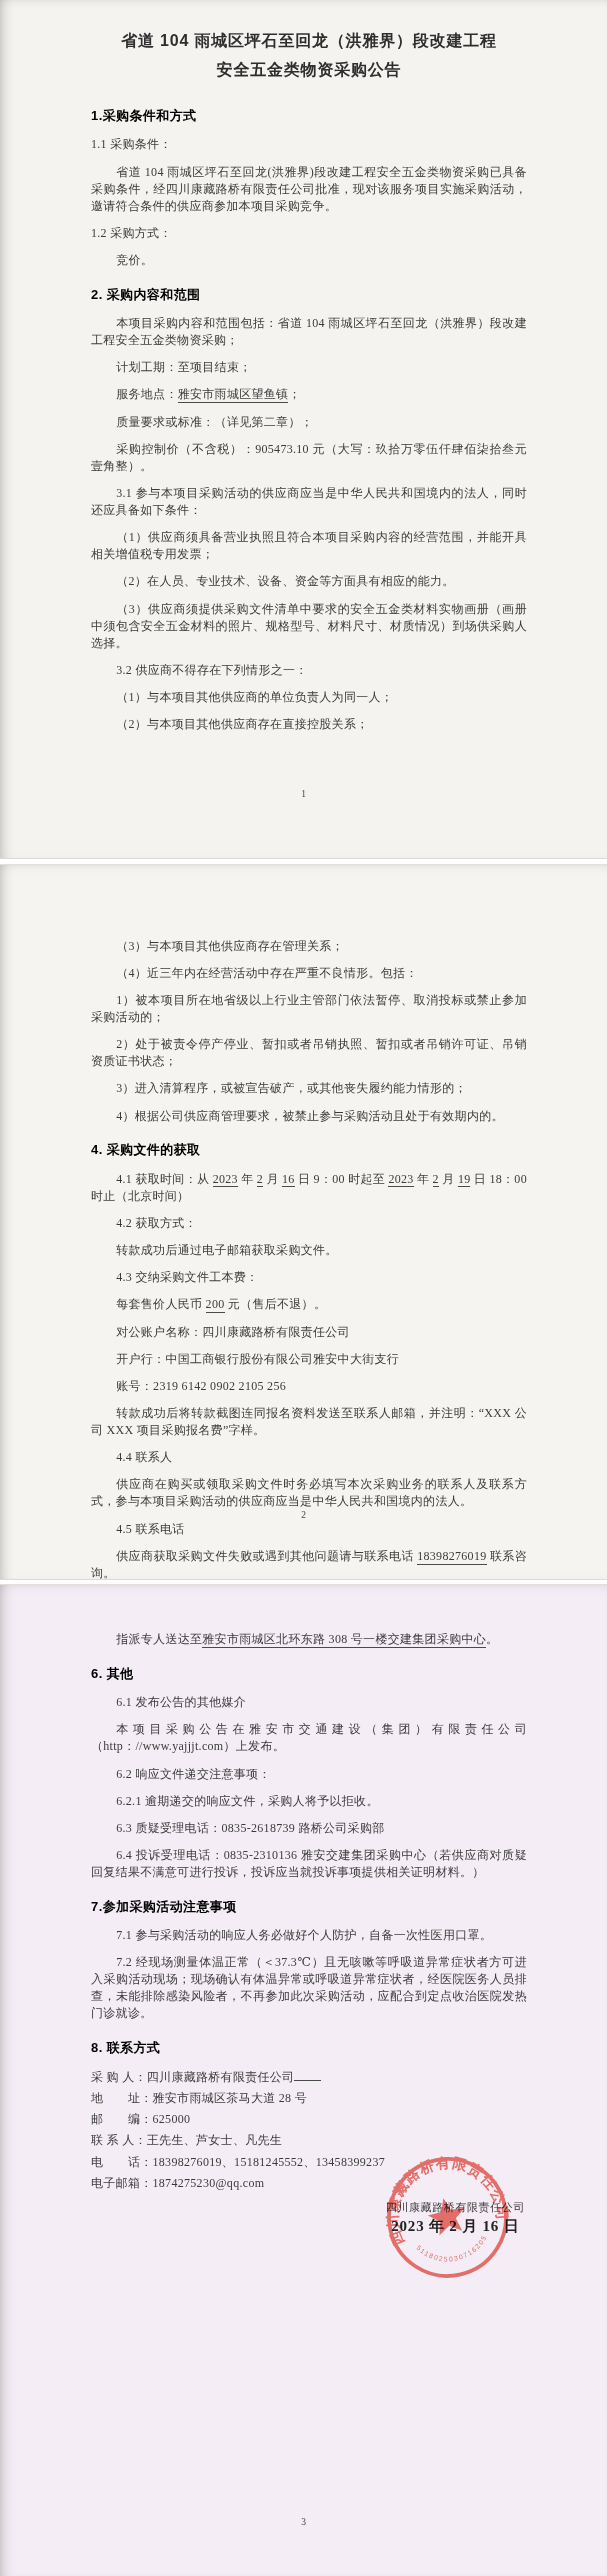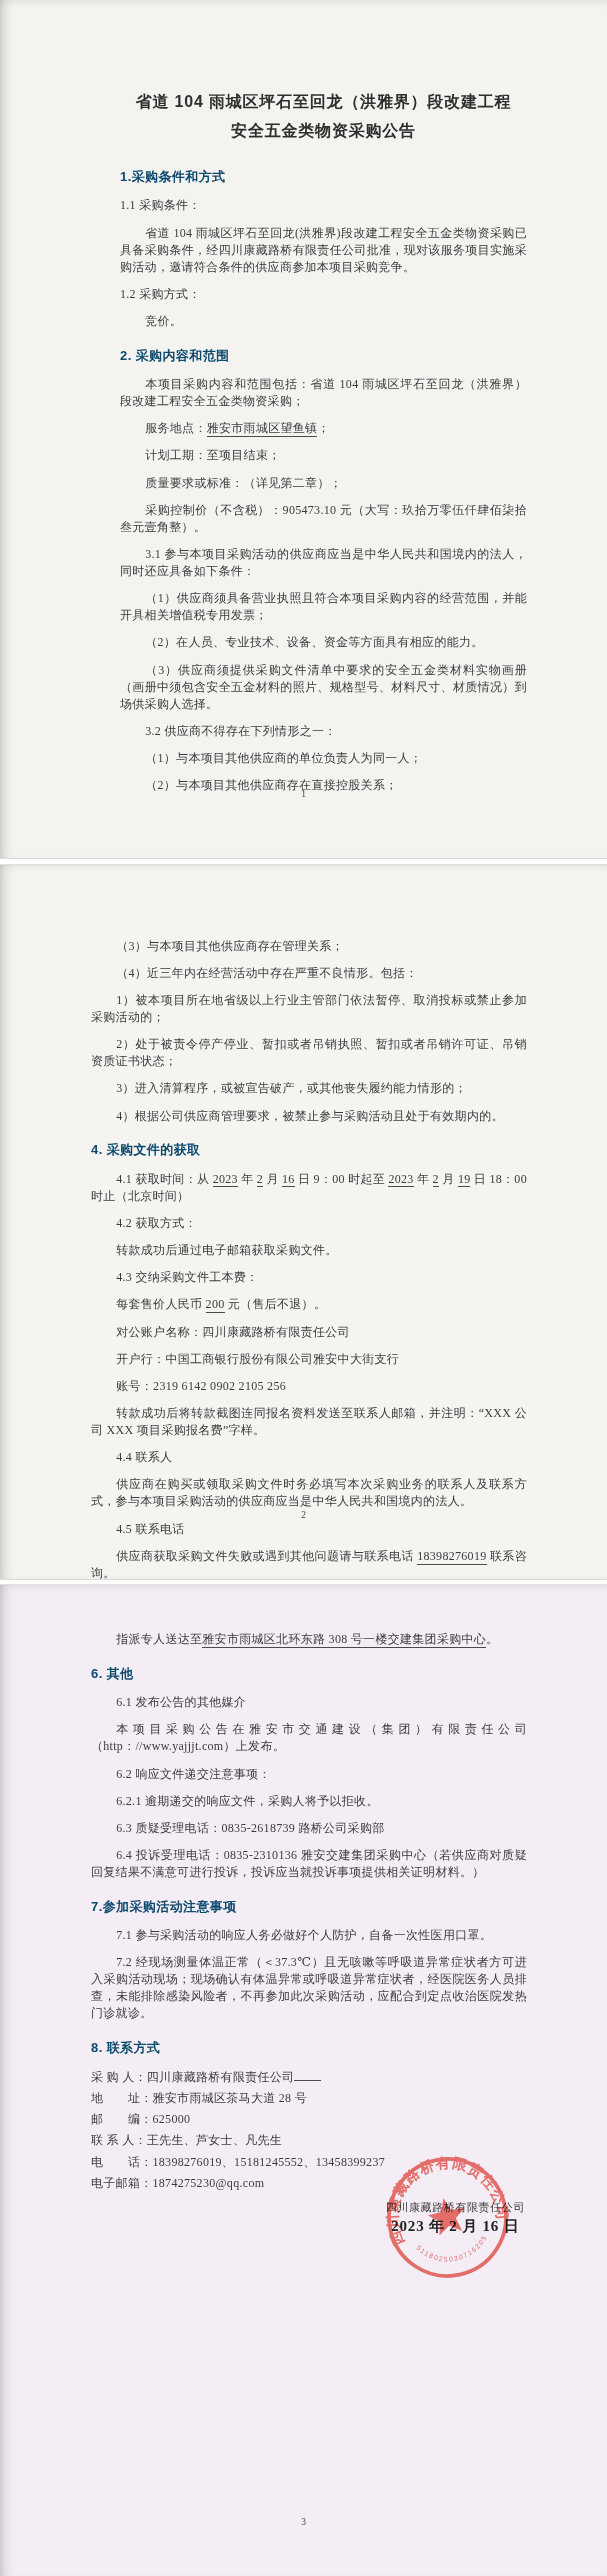--- a/index.html
+++ b/index.html
@@ -19,39 +19,39 @@
   }
   .page-1{height:858px;background:#f4f3f0;}
   .page-2{height:714px;background:#f5f4f1;}
   .page-3{height:992px;background:#f4edf5;}
   .sep{
     height:4.6px;background:#ffffff;
     border-top:0.8px solid #dcdad6;
     border-bottom:0.8px solid #e2e0dc;
   }
   .content{padding:0 80px 0 91px;}
-  .page-1 .content{padding-top:87px;margin-left:29px;}
+  .page-1 .content{padding-top:26px;}
   .page-2 .content{padding-top:73px;}
   .page-3 .content{padding-top:46px;}
 
   .title{
     text-align:center;
     font-family:"Liberation Sans","DejaVu Sans",sans-serif;
     font-weight:700;
     font-size:16px;
     line-height:29px;
     color:#2e2e2e;
     letter-spacing:0.8px;
   }
   .h1{
     font-family:"Liberation Sans","DejaVu Sans",sans-serif;
     font-weight:700;
     font-size:13px;
     line-height:18px;
-    color:#0c4a6e;
+    color:#000000;
     margin:16.7px 0 11.4px;
     letter-spacing:0.4px;
   }
   .page-1 .title + .h1{margin-top:23px;}
   .p{
     font-size:12px;
     line-height:17px;
     margin:0 0 10.2px;
     letter-spacing:0.3px;
     text-align:justify;
@@ -94,22 +94,22 @@
     <div class="content">
         <div class="title"><span>省道 104 雨城区坪石至回龙（洪雅界）段改建工程</span></div>
         <div class="title"><span>安全五金类物资采购公告</span></div>
         <div class="h1"><span>1.采购条件和方式</span></div>
         <div class="p"><span>1.1 采购条件：</span></div>
         <div class="p ind"><span>省道 104 雨城区坪石至回龙(洪雅界)段改建工程安全五金类物资采购已具备采购条件，经四川康藏路桥有限责任公司批准，现对该服务项目实施采购活动，邀请符合条件的供应商参加本项目采购竞争。</span></div>
         <div class="p"><span>1.2 采购方式：</span></div>
         <div class="p ind"><span>竞价。</span></div>
         <div class="h1"><span>2. 采购内容和范围</span></div>
         <div class="p ind"><span>本项目采购内容和范围包括：省道 104 雨城区坪石至回龙（洪雅界）段改建工程安全五金类物资采购；</span></div>
+        <div class="p ind"><span>计划工期：至项目结束；</span></div>
         <div class="p ind"><span>服务地点：</span><span class="u">雅安市雨城区望鱼镇</span><span>；</span></div>
-        <div class="p ind"><span>计划工期：至项目结束；</span></div>
         <div class="p ind"><span>质量要求或标准：（详见第二章）；</span></div>
         <div class="p ind"><span>采购控制价（不含税）：905473.10 元（大写：玖拾万零伍仟肆佰柒拾叁元壹角整）。</span></div>
         <div class="p ind"><span>3.1 参与本项目采购活动的供应商应当是中华人民共和国境内的法人，同时还应具备如下条件：</span></div>
         <div class="p ind"><span>（1）供应商须具备营业执照且符合本项目采购内容的经营范围，并能开具相关增值税专用发票；</span></div>
         <div class="p ind"><span>（2）在人员、专业技术、设备、资金等方面具有相应的能力。</span></div>
         <div class="p ind"><span>（3）供应商须提供采购文件清单中要求的安全五金类材料实物画册（画册中须包含安全五金材料的照片、规格型号、材料尺寸、材质情况）到场供采购人选择。</span></div>
         <div class="p ind"><span>3.2 供应商不得存在下列情形之一：</span></div>
         <div class="p ind"><span>（1）与本项目其他供应商的单位负责人为同一人；</span></div>
         <div class="p ind"><span>（2）与本项目其他供应商存在直接控股关系；</span></div>
       </div>

